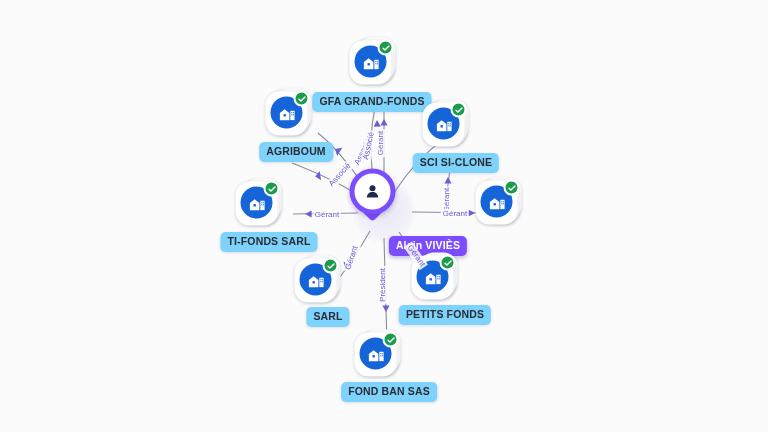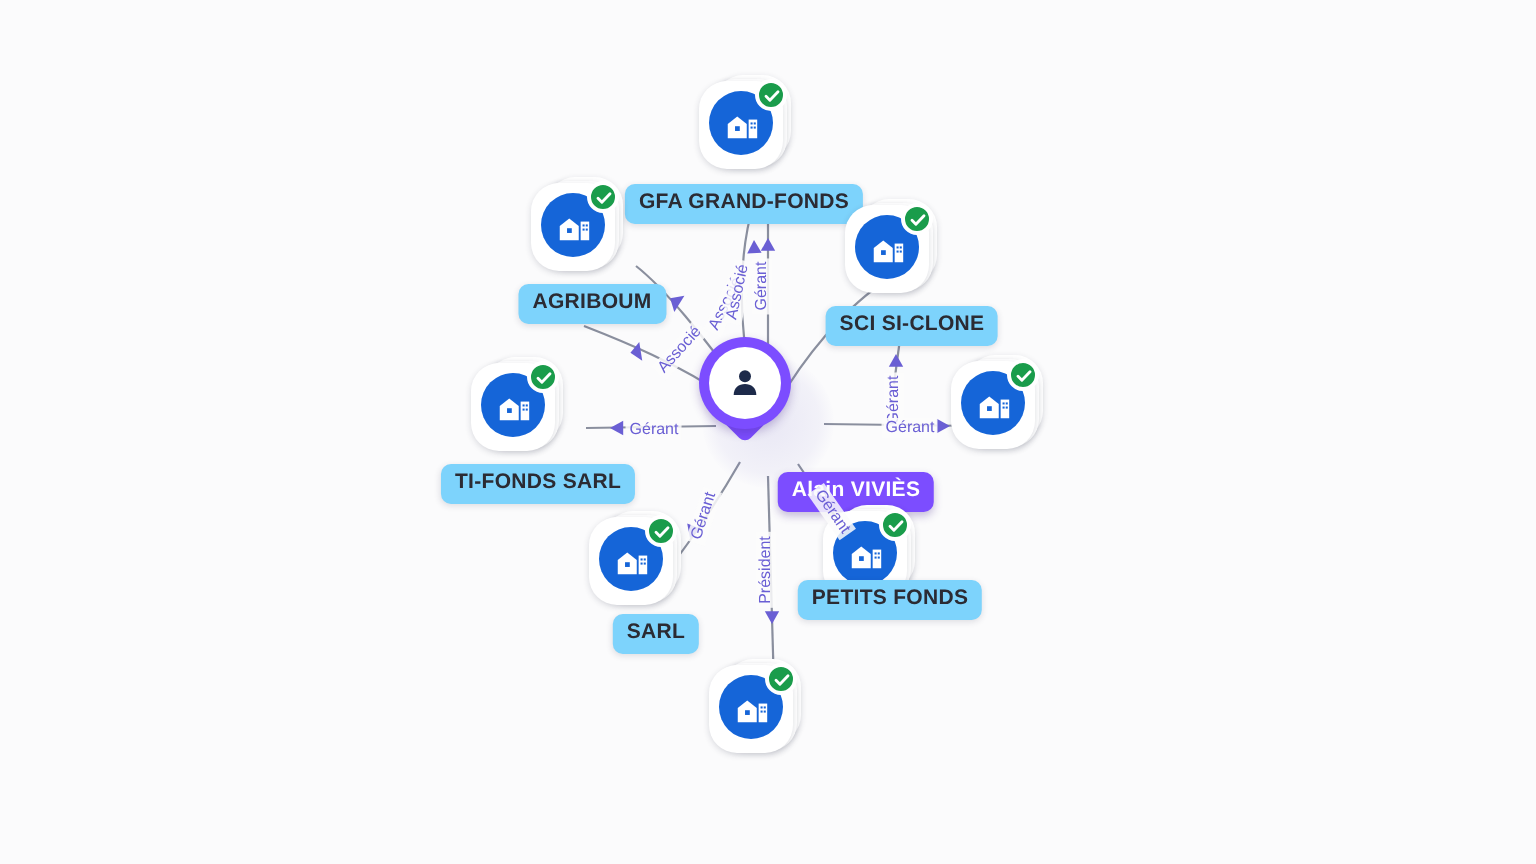--- a/index.html
+++ b/index.html
@@ -414,21 +414,21 @@
           </svg>
         </div>
         <div class="verified-badge">
           <svg width="9" height="9" viewBox="0 0 12 12">
             <path d="M2,6.2 L4.6,8.8 L10,3.2" stroke="#ffffff" stroke-width="1.9" fill="none" stroke-linecap="round" stroke-linejoin="round"></path>
           </svg>
         </div>
       </div>
     </div>
   </div>
-  <div class="node-label" style="left:445px; top:290px;">PETITS FONDS</div>
+  <div class="node-label" style="left:445px; top:305px;">PETITS FONDS</div>
 
   <div class="node" style="left:389px; top:366px;">
     <div class="node-graphic">
       <div class="company-stack" style="margin-left:-23px; margin-top:-23px;">
         <div class="card c3"></div>
         <div class="card c2"></div>
         <div class="card c1"></div>
         <div class="company-disc">
           <svg width="19" height="19" viewBox="0 0 24 24">
             <path d="M3,21 L3,12 L9,7.2 L15,12 L15,21 Z" fill="#ffffff"></path>
@@ -441,20 +441,21 @@
           </svg>
         </div>
         <div class="verified-badge">
           <svg width="9" height="9" viewBox="0 0 12 12">
             <path d="M2,6.2 L4.6,8.8 L10,3.2" stroke="#ffffff" stroke-width="1.9" fill="none" stroke-linecap="round" stroke-linejoin="round"></path>
           </svg>
         </div>
       </div>
     </div>
   </div>
+  <div class="node-label" style="left:389px; top:382px;">FOND BAN SAS</div>
 
   <div class="edge-label" style="left:381px; top:143px; transform:translate(-50%,-50%) rotate(-90deg);">Gérant</div>
   <div class="edge-label" style="left:447px; top:200px; transform:translate(-50%,-50%) rotate(-90deg);">Gérant</div>
   <div class="edge-label" style="left:363px; top:152px; transform:translate(-50%,-50%) rotate(-64deg);">Associé</div>
   <div class="edge-label" style="left:369px; top:146px; transform:translate(-50%,-50%) rotate(-78deg);">Associé</div>
   <div class="edge-label" style="left:327px; top:215px; transform:translate(-50%,-50%);">Gérant</div>
   <div class="edge-label" style="left:340px; top:175px; transform:translate(-50%,-50%) rotate(-48deg);">Associé</div>
   <div class="edge-label" style="left:455px; top:214px; transform:translate(-50%,-50%);">Gérant</div>
   <div class="edge-label" style="left:352px; top:258px; transform:translate(-50%,-50%) rotate(-72deg);">Gérant</div>
   <div class="edge-label" style="left:416px; top:256px; transform:translate(-50%,-50%) rotate(55deg);">Gérant</div>

